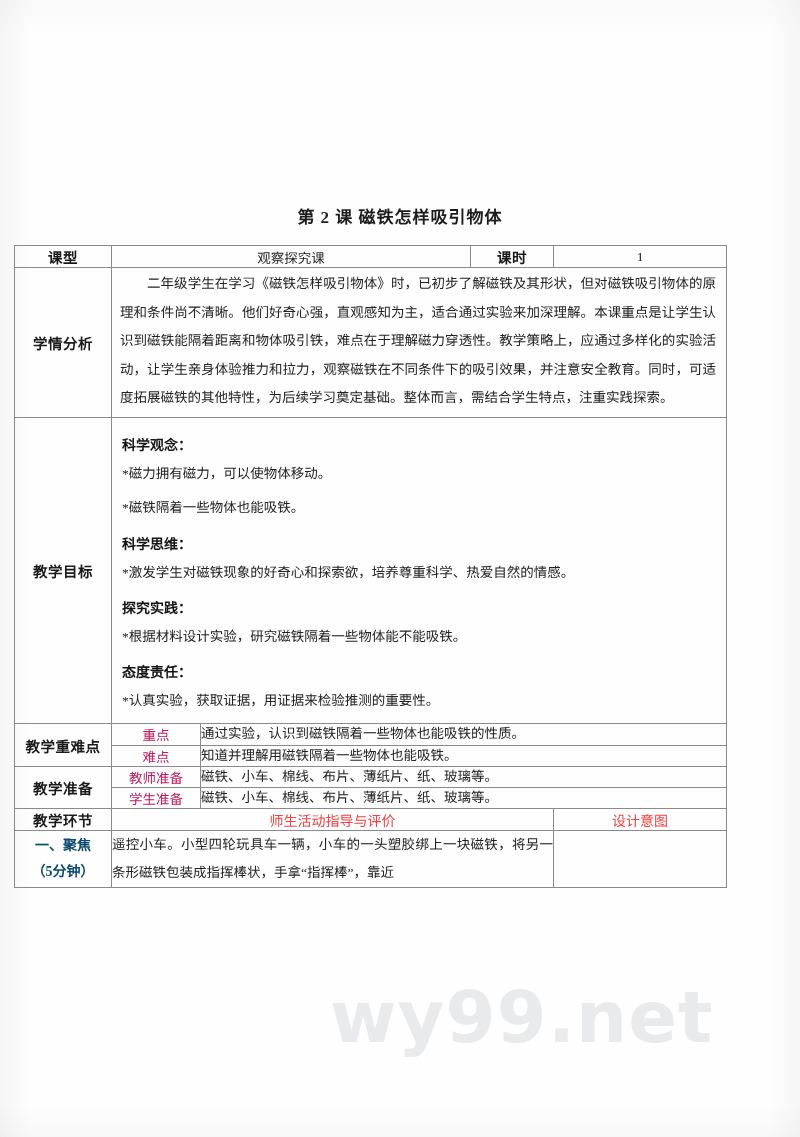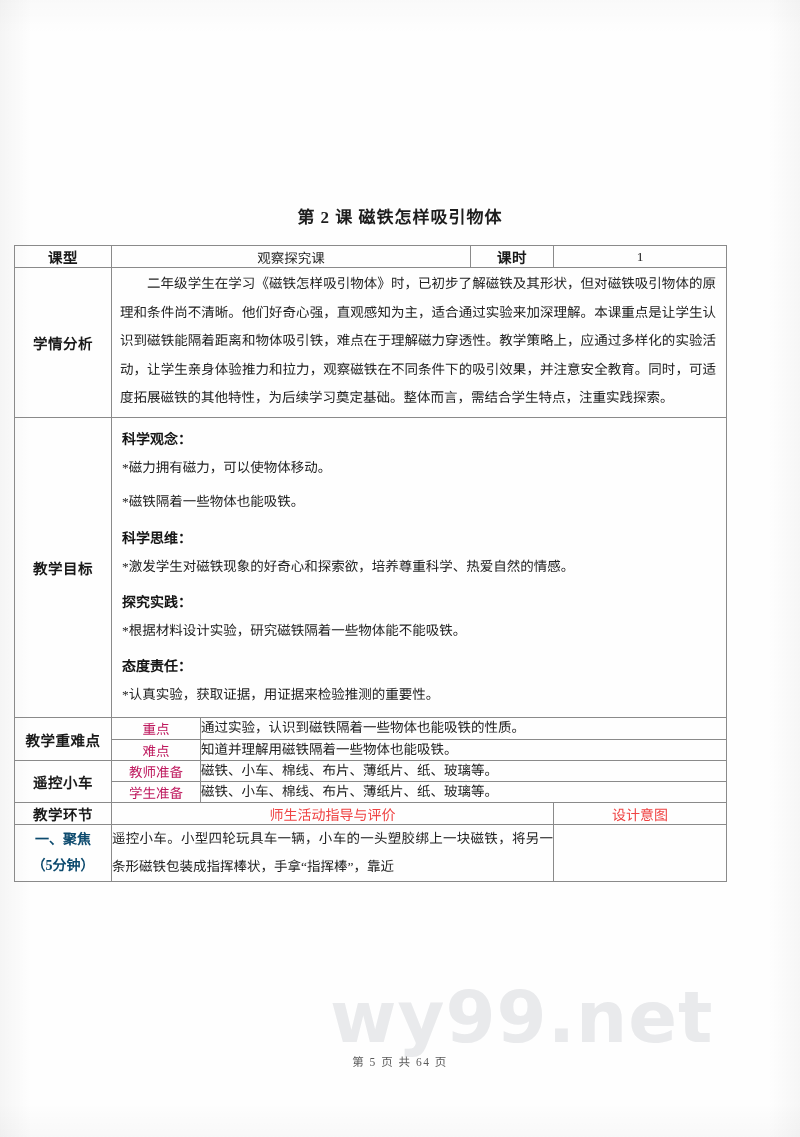--- a/index.html
+++ b/index.html
@@ -121,21 +121,21 @@
   
   .goals {
     padding: 8px 10px 8px 10px;
   }
   .goals .g-head {
     font-weight: 700;
     font-size: 14px;
     color: #141414;
     margin: 6px 0 10px 0;
   }
-  .goals .g-head:first-child { margin-top: 2px; }
+  .goals .g-head:first-child { margin-top: 8px; }
   .goals .g-item {
     font-size: 13.5px;
     color: #222;
     margin: 0 0 14px 0;
     line-height: 1.5;
   }
   .goals .g-item:last-child { margin-bottom: 4px; }
 
   .onelinecell {
     font-size: 13.5px;
@@ -243,21 +243,21 @@
         <td class="sublbl">重点</td>
         <td class="onelinecell" colspan="3">通过实验，认识到磁铁隔着一些物体也能吸铁的性质。</td>
       </tr>
 
       <tr>
         <td class="sublbl">难点</td>
         <td class="onelinecell" colspan="3">知道并理解用磁铁隔着一些物体也能吸铁。</td>
       </tr>
 
       <tr>
-        <td class="lbl" rowspan="2">遥控小车</td>
+        <td class="lbl" rowspan="2">教学准备</td>
         <td class="sublbl">教师准备</td>
         <td class="onelinecell" colspan="3">磁铁、小车、棉线、布片、薄纸片、纸、玻璃等。</td>
       </tr>
 
       <tr>
         <td class="sublbl">学生准备</td>
         <td class="onelinecell" colspan="3">磁铁、小车、棉线、布片、薄纸片、纸、玻璃等。</td>
       </tr>
 
       <tr>
@@ -271,15 +271,14 @@
           <div>一、聚焦</div>
           <div>（5分钟）</div>
         </td>
         <td class="focus-body" colspan="3">遥控小车。小型四轮玩具车一辆，小车的一头塑胶绑上一块磁铁，将另一条形磁铁包装成指挥棒状，手拿“指挥棒”，靠近</td>
         <td class="blank-cell"></td>
       </tr>
 
     </tbody>
   </table>
 
-  <div class="page-footer">第 5 页 共 64 页</div>
 
 </div>
 
 </body></html>

